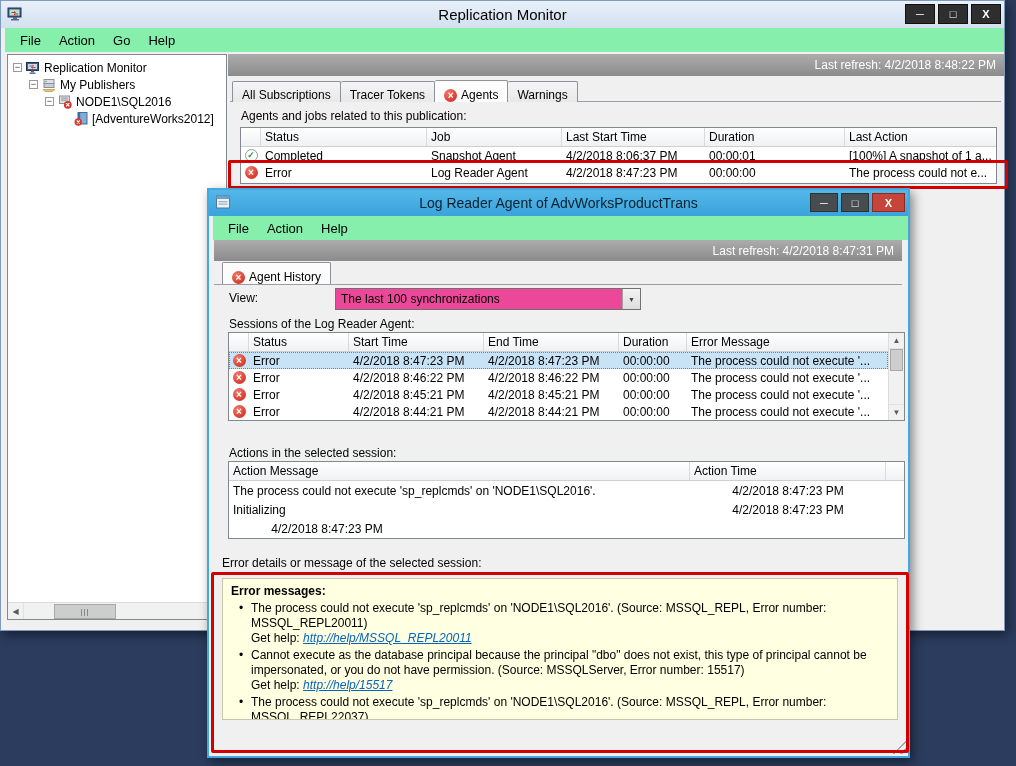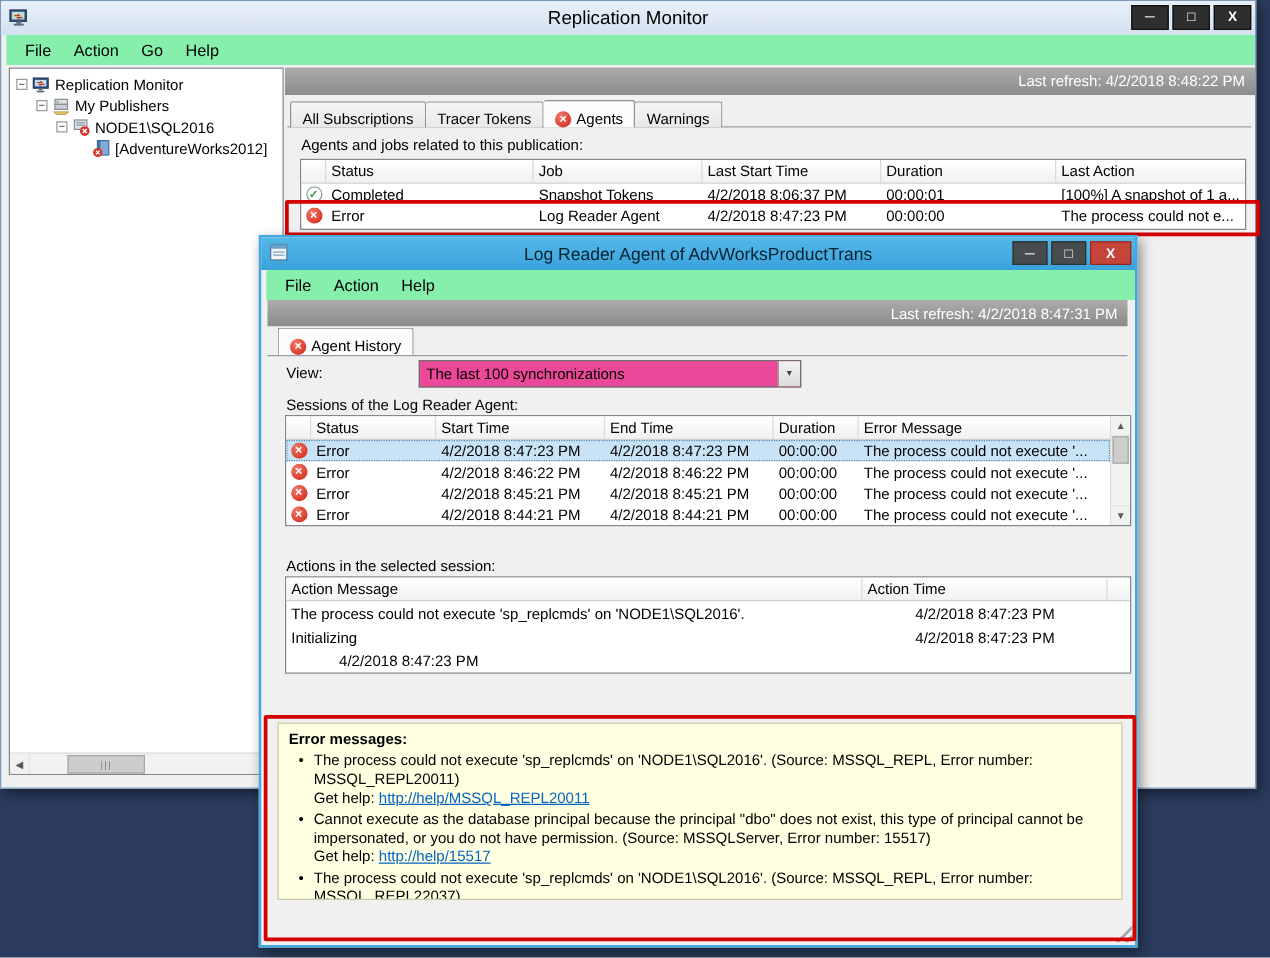--- a/index.html
+++ b/index.html
@@ -163,21 +163,21 @@
   .group-line { position:absolute; height:1px; background:#A6A6A6; }
   .errorbox {
     position:absolute; background:var(--infobox-bg,#FFFFE1);
     border:1px solid #C8C8A8; font-size:12px; line-height:15px;
     padding:5px 8px 4px 8px; overflow:hidden;
   }
   .errorbox .heading { font-weight:bold; margin-bottom:2px; }
   .err-item { display:flex; margin-bottom:2px; }
   .err-bullet { width:20px; flex:none; text-align:center; }
   .err-body { flex:1; }
-  .help-link { color:var(--link-blue,#0563C1); text-decoration:underline; cursor:pointer; }
+  .help-link { color:var(--link-blue,#0563C1); text-decoration:underline; cursor:pointer;font-style:italic; }
   .grip {
     position:absolute; right:2px; bottom:2px; width:14px; height:14px;
     clip-path:polygon(100% 0,100% 100%,0 100%);
     background:repeating-linear-gradient(135deg,#9FA8B1 0 2px,transparent 2px 5px);
   }
 
   
   .annotation { position:absolute; border:3px solid var(--annotation-red,#D40000); border-radius:2px; pointer-events:none; }
   .ann-agents-row { left:228px; top:160px; width:780px; height:29px; z-index:50; }
   .ann-error-details { left:211px; top:572px; width:698px; height:181px; z-index:200; }
@@ -303,21 +303,21 @@
         <div class="lv-hc aw2">Job</div>
         <div class="lv-hc aw3">Last Start Time</div>
         <div class="lv-hc aw4">Duration</div>
         <div class="lv-hc aw5 fill">Last Action</div>
       </div>
       <div class="lv-row">
         <div class="lv-c aw0 icon-cell">
             <span class="status-icon ok">✓</span>
           </div>
         <div class="lv-c aw1">Completed</div>
-        <div class="lv-c aw2">Snapshot Tokens</div>
+        <div class="lv-c aw2">Snapshot Agent</div>
         <div class="lv-c aw3">4/2/2018 8:06:37 PM</div>
         <div class="lv-c aw4">00:00:01</div>
         <div class="lv-c aw5">[100%] A snapshot of 1 a...</div>
       </div>
       <div class="lv-row">
         <div class="lv-c aw0 icon-cell">
             <span class="status-icon err">×</span>
           </div>
         <div class="lv-c aw1">Error</div>
         <div class="lv-c aw2">Log Reader Agent</div>
@@ -450,20 +450,21 @@
       <div class="lv-row tall">
         <div class="lv-c cw0">Initializing</div>
         <div class="lv-c cw1 center">4/2/2018 8:47:23 PM</div>
       </div>
       <div class="lv-row tall">
         <div class="lv-c cw1 center">4/2/2018 8:47:23 PM</div>
       </div>
     </div>
   </div>
 
+  <div class="label12" style="left:13px; top:366px;">Error details or message of the selected session:</div>
   <div class="group-line" style="left:13px; top:383px; width:676px;"></div>
 
   <div class="errorbox" style="left:13px; top:388px; width:676px; height:142px;">
     <div class="heading">Error messages:</div>
 
     <div class="err-item">
       <span class="err-bullet">•</span>
       <span class="err-body">
         <span>The process could not execute 'sp_replcmds' on 'NODE1\SQL2016'. (Source: MSSQL_REPL, Error number: MSSQL_REPL20011)</span><br>
         <span>Get help:</span>

